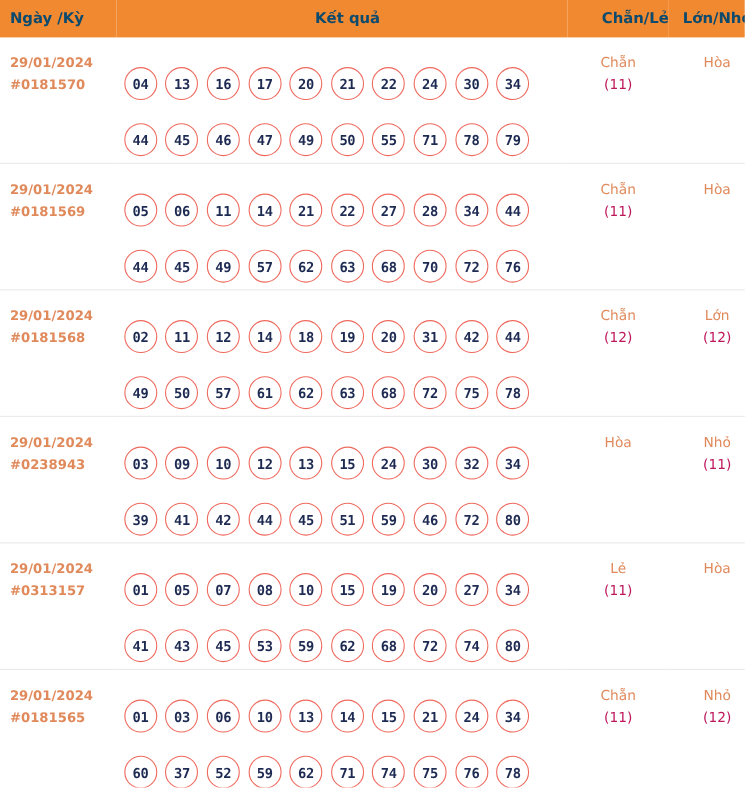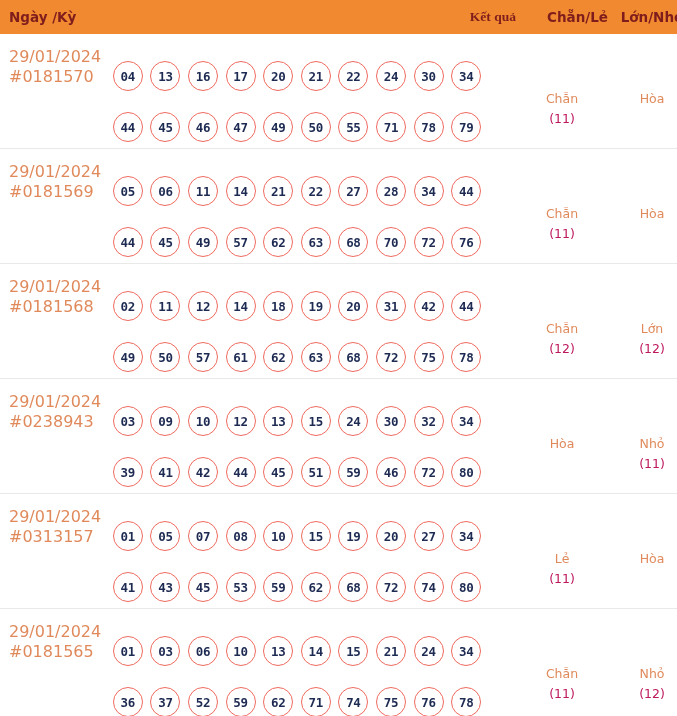--- a/index.html
+++ b/index.html
@@ -13,50 +13,51 @@
     font-family: "DejaVu Sans", "Liberation Sans", sans-serif;
     overflow: hidden;
   }
   .results-table {
     width: 677px;
     border-collapse: collapse;
     table-layout: fixed;
   }
   thead th {
     background: #f0892f;
-    color: #7f1d1d;
+    color: #0c4a6e;
     font-size: 13.5px;
     font-weight: bold;
     height: 34px;
     padding: 0;
     vertical-align: middle;
     white-space: nowrap;
   }
   th.col-date   { width: 97px;  text-align: left; padding-left: 9px; }
-  th.col-result { width: 400px; text-align: right; padding-left: 10px; font-family: Liberation Serif, serif; }
+  th.col-result { width: 400px; text-align: center; padding-left: 10px; }
   th.col-oe     { width: 92px;  text-align: right; }
   th.col-bs     { width: 88px;  text-align: center; }
 
   tbody tr { border-bottom: 1px solid #e9e9e9; }
   tbody tr:last-child { border-bottom: none; }
 
   tbody td {
     padding: 0;
     vertical-align: top;
     height: 114px;
   }
   tbody tr:last-child td { height: 106px; }
 
   .date-cell {
     padding-top: 13px;
     padding-left: 9px;
     color: #e08a5c;
-    font-size: 16px;
+    font-size: 12px;
     line-height: 20px;
     white-space: nowrap;
+    font-weight: bold;
   }
   .date-cell .kyfield { display: block; }
 
   .result-cell { padding-top: 6px; padding-left: 3px; }
   .ball-row {
     display: flex;
     flex-wrap: nowrap;
     height: 51px;
     align-items: flex-end;
   }
@@ -76,21 +77,20 @@
     color: #1d2a52;
     letter-spacing: -0.3px;
     background: #ffffff;
   }
   .tag-cell {
     padding-top: 13px;
     text-align: center;
     color: #e08a5c;
     font-size: 12.5px;
     line-height: 20px;
-    margin-top: 42px;
   }
   .tag-cell .count { display: block; color: #be185d; }
   .tag-cell .count:empty { display: none; }
 </style>
 </head>
 <body>
 
 <table class="results-table">
   <thead>
     <tr>
@@ -326,21 +326,21 @@
               <span class="ball">06</span>
               <span class="ball">10</span>
               <span class="ball">13</span>
               <span class="ball">14</span>
               <span class="ball">15</span>
               <span class="ball">21</span>
               <span class="ball">24</span>
               <span class="ball">34</span>
             </div>
             <div class="ball-row">
-              <span class="ball">36</span>
+              <span class="ball">60</span>
               <span class="ball">37</span>
               <span class="ball">52</span>
               <span class="ball">59</span>
               <span class="ball">62</span>
               <span class="ball">71</span>
               <span class="ball">74</span>
               <span class="ball">75</span>
               <span class="ball">76</span>
               <span class="ball">78</span>
             </div>

